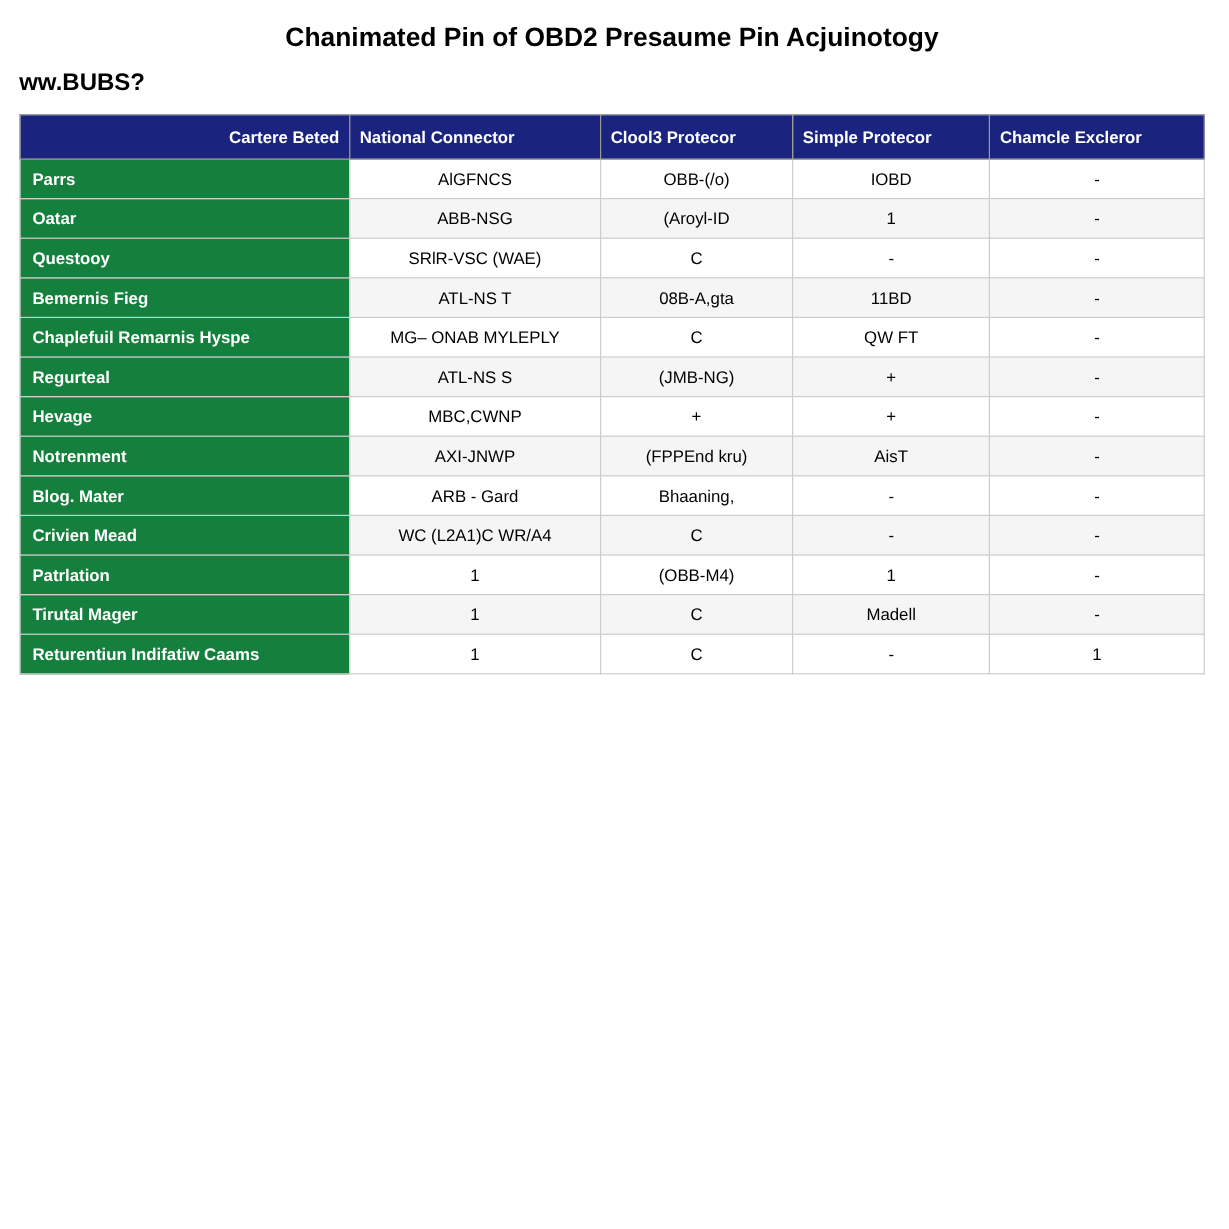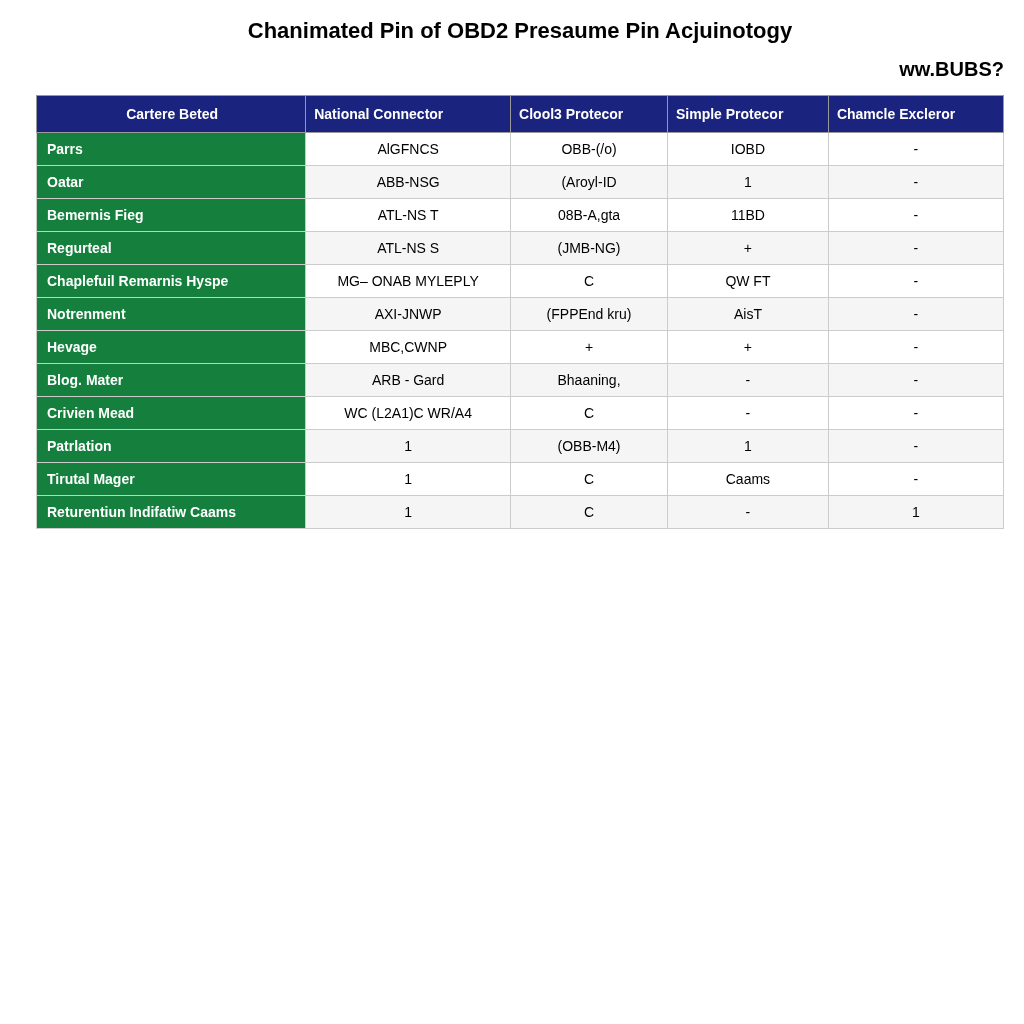--- a/index.html
+++ b/index.html
@@ -5,53 +5,53 @@
     * { box-sizing: border-box; margin: 0; padding: 0; }
     body {
       font-family: Arial, sans-serif;
       background: #fff;
       color: #000;
       width: 1024px;
       min-height: 1024px;
       overflow-x: hidden;
     }
     .page-wrapper {
-      padding: 10px 20px 30px 36px;
+      padding: 10px 20px 30px 16px;
     }
     .page-title {
       text-align: center;
       font-size: 22px;
       font-weight: bold;
       color: #000;
       margin-bottom: 6px;
       padding: 8px 0;
     }
     .page-subtitle {
-      text-align: right;
+      text-align: left;
       font-size: 20px;
       font-weight: bold;
       color: #000;
       margin-bottom: 14px;
     }
     table {
       width: 100%;
       border-collapse: collapse;
       font-size: 14px;
     }
     thead tr th {
       background-color: #1a237e;
       color: #fff;
       font-weight: bold;
       text-align: left;
       border: 1px solid #999;
       padding: 10px 8px;
       vertical-align: middle;
     }
     thead tr th:first-child {
-      text-align: center;
+      text-align: right;
       padding-left: 10px;
     }
     tbody tr td {
       border: 1px solid #ccc;
       padding: 8px 8px;
       vertical-align: middle;
       text-align: center;
     }
     tbody tr td:first-child {
       background-color: #15803d;
@@ -93,52 +93,59 @@
           <td>-</td>
         </tr>
         <tr>
           <td>Oatar</td>
           <td>ABB-NSG</td>
           <td>(Aroyl-ID</td>
           <td>1</td>
           <td>-</td>
         </tr>
         <tr>
+          <td>Questooy</td>
+          <td>SRlR-VSC (WAE)</td>
+          <td>C</td>
+          <td>-</td>
+          <td>-</td>
+        </tr>
+        <tr>
           <td>Bemernis Fieg</td>
           <td>ATL-NS T</td>
           <td>08B-A,gta</td>
           <td>11BD</td>
+          <td>-</td>
+        </tr>
+        <tr>
+          <td>Chaplefuil Remarnis Hyspe</td>
+          <td>MG– ONAB MYLEPLY</td>
+          <td>C</td>
+          <td>QW FT</td>
           <td>-</td>
         </tr>
         <tr>
           <td>Regurteal</td>
           <td>ATL-NS S</td>
           <td>(JMB-NG)</td>
           <td>+</td>
           <td>-</td>
         </tr>
         <tr>
-          <td>Chaplefuil Remarnis Hyspe</td>
-          <td>MG– ONAB MYLEPLY</td>
-          <td>C</td>
-          <td>QW FT</td>
+          <td>Hevage</td>
+          <td>MBC,CWNP</td>
+          <td>+</td>
+          <td>+</td>
           <td>-</td>
         </tr>
         <tr>
           <td>Notrenment</td>
           <td>AXI-JNWP</td>
           <td>(FPPEnd kru)</td>
           <td>AisT</td>
-          <td>-</td>
-        </tr>
-        <tr>
-          <td>Hevage</td>
-          <td>MBC,CWNP</td>
-          <td>+</td>
-          <td>+</td>
           <td>-</td>
         </tr>
         <tr>
           <td>Blog. Mater</td>
           <td>ARB - Gard</td>
           <td>Bhaaning,</td>
           <td>-</td>
           <td>-</td>
         </tr>
         <tr>
@@ -152,21 +159,21 @@
           <td>Patrlation</td>
           <td>1</td>
           <td>(OBB-M4)</td>
           <td>1</td>
           <td>-</td>
         </tr>
         <tr>
           <td>Tirutal Mager</td>
           <td>1</td>
           <td>C</td>
-          <td>Caams</td>
+          <td>Madell</td>
           <td>-</td>
         </tr>
         <tr>
           <td>Returentiun Indifatiw Caams</td>
           <td>1</td>
           <td>C</td>
           <td>-</td>
           <td>1</td>
         </tr>
       </tbody>

